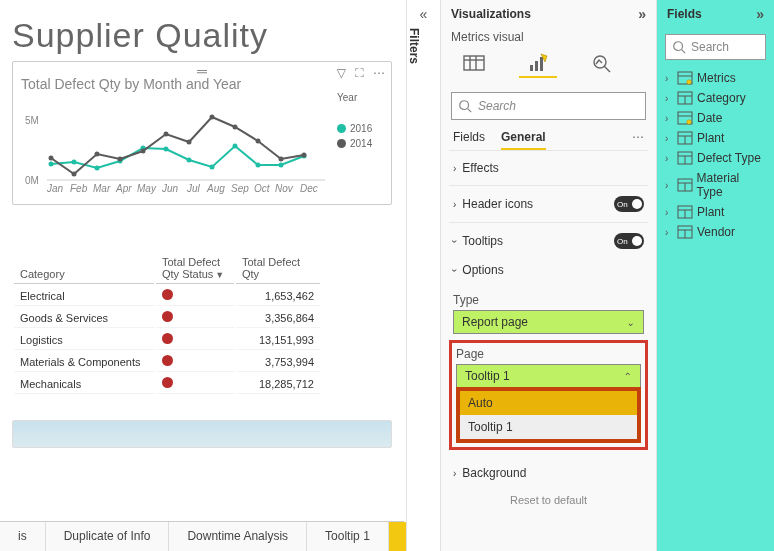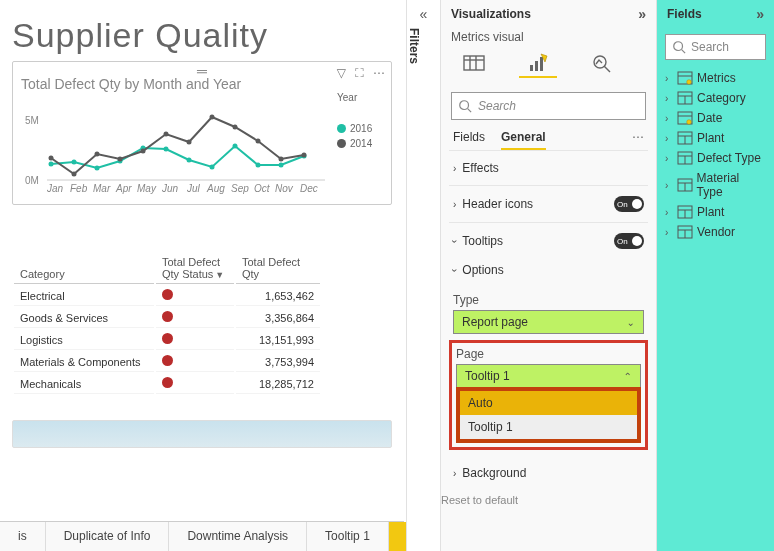--- a/index.html
+++ b/index.html
@@ -53,21 +53,21 @@
 .toggle{width:30px;height:16px;background:#333;border-radius:8px;color:#fff;font-size:8px;display:flex;align-items:center;padding:0 3px;justify-content:flex-start;position:relative}
 .toggle::after{content:"";width:10px;height:10px;background:#fff;border-radius:50%;position:absolute;right:2px}
 .options-block{padding:0 12px}
 .field-label{font-size:12px;color:#555;margin:6px 0 3px 0}
 .dropdown{width:100%;height:24px;border:1px solid #888;background:#bef264;display:flex;align-items:center;justify-content:space-between;padding:0 8px;font-size:12px;color:#333}
 .dropdown .dd-chev{font-size:10px;color:#555}
 .page-wrap{border:3px solid #d23a2d;padding:4px;margin:6px 8px 0 8px;position:relative}
 .dd-open{border:4px solid #c2410c;background:#eab308;margin-top:-1px}
 .dd-opt{padding:5px 8px;font-size:12px;color:#333}
 .dd-opt.sel{background:#eee}
-.reset{text-align:left;color:#888;font-size:11px;padding:4px 0}
+.reset{text-align:center;color:#888;font-size:11px;padding:4px 0}
 .fields-pane{flex:1;border-left:1px solid #e1e1e1;background:#5eead4;display:flex;flex-direction:column}
 .field-search{margin:6px 8px;display:flex;align-items:center;border:1px solid #999;background:#fff;height:26px;padding:0 6px;color:#888}
 .field-search svg{width:14px;height:14px;margin-right:5px}
 .field-list{padding:2px 2px;font-size:12px;color:#333}
 .field-row{display:flex;align-items:center;padding:3px 6px}
 .field-row .fchev{font-size:10px;color:#555;width:12px}
 .field-row .ficon{width:16px;height:14px;margin-right:4px;flex:0 0 16px}
 .divider{height:1px;background:#e6e6e6;margin:0 8px}
 </style>
 </head>

